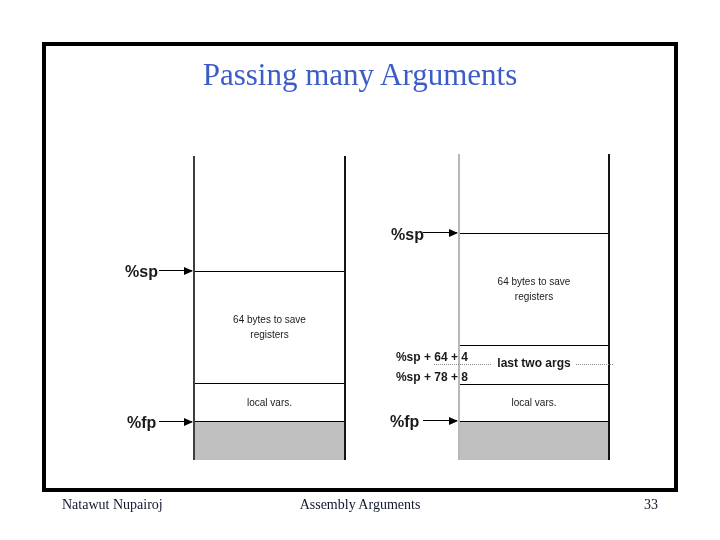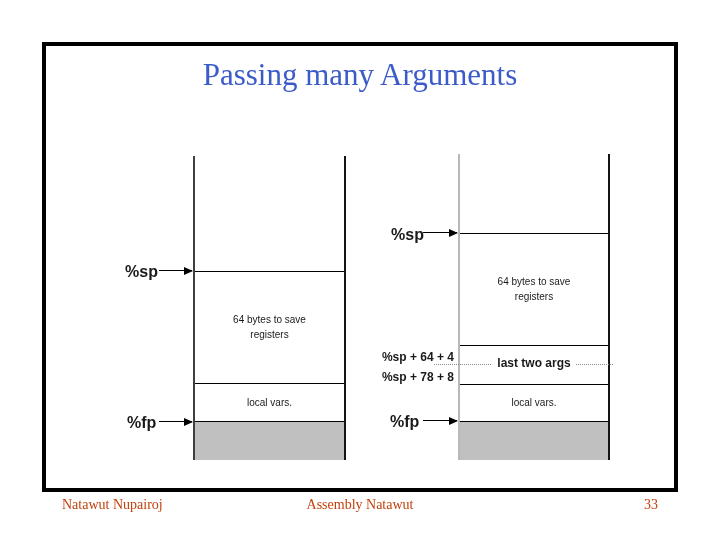--- a/index.html
+++ b/index.html
@@ -113,36 +113,36 @@
     font-weight: 700;
     color: #1a1a1a;
   }
   .args-label em {
     font-style: normal;
     background: #ffffff;
     padding: 0 5px;
   }
   .addr-label {
     position: absolute;
-    left: 368px;
+    left: 382px;
     width: 86px;
     text-align: right;
     font-size: 12px;
     font-weight: 700;
     color: #1a1a1a;
     white-space: nowrap;
   }
 
   
   .footer-text {
     position: absolute;
     top: 497px;
     font-family: "Liberation Serif", serif;
     font-size: 14px;
-    color: #c2410c;
+    color: #0f172a;
     white-space: nowrap;
   }
   .footer-author { left: 62px; }
   .footer-course { left: 0; width: 720px; text-align: center; }
   .footer-page  { left: 644px; }
 </style>
 </head>
 <body>
 
 <div id="canvas">
@@ -188,16 +188,16 @@
     <em>last two args</em>
   </div>
   <div class="ptr-label" style="left:391px; top:226px;">%sp</div>
   <div class="arrow" style="left:423px; top:232px; width:34px;"></div>
   <div class="addr-label" style="top:350px;">%sp + 64 + 4</div>
   <div class="addr-label" style="top:370px;">%sp + 78 + 8</div>
   <div class="ptr-label" style="left:390px; top:413px;">%fp</div>
   <div class="arrow" style="left:423px; top:420px; width:34px;"></div>
 
   <div class="footer-text footer-author">Natawut Nupairoj</div>
-  <div class="footer-text footer-course">Assembly Natawut</div>
+  <div class="footer-text footer-course">Assembly Arguments</div>
   <div class="footer-text footer-page">33</div>
 
 </div>
 
 </body></html>

